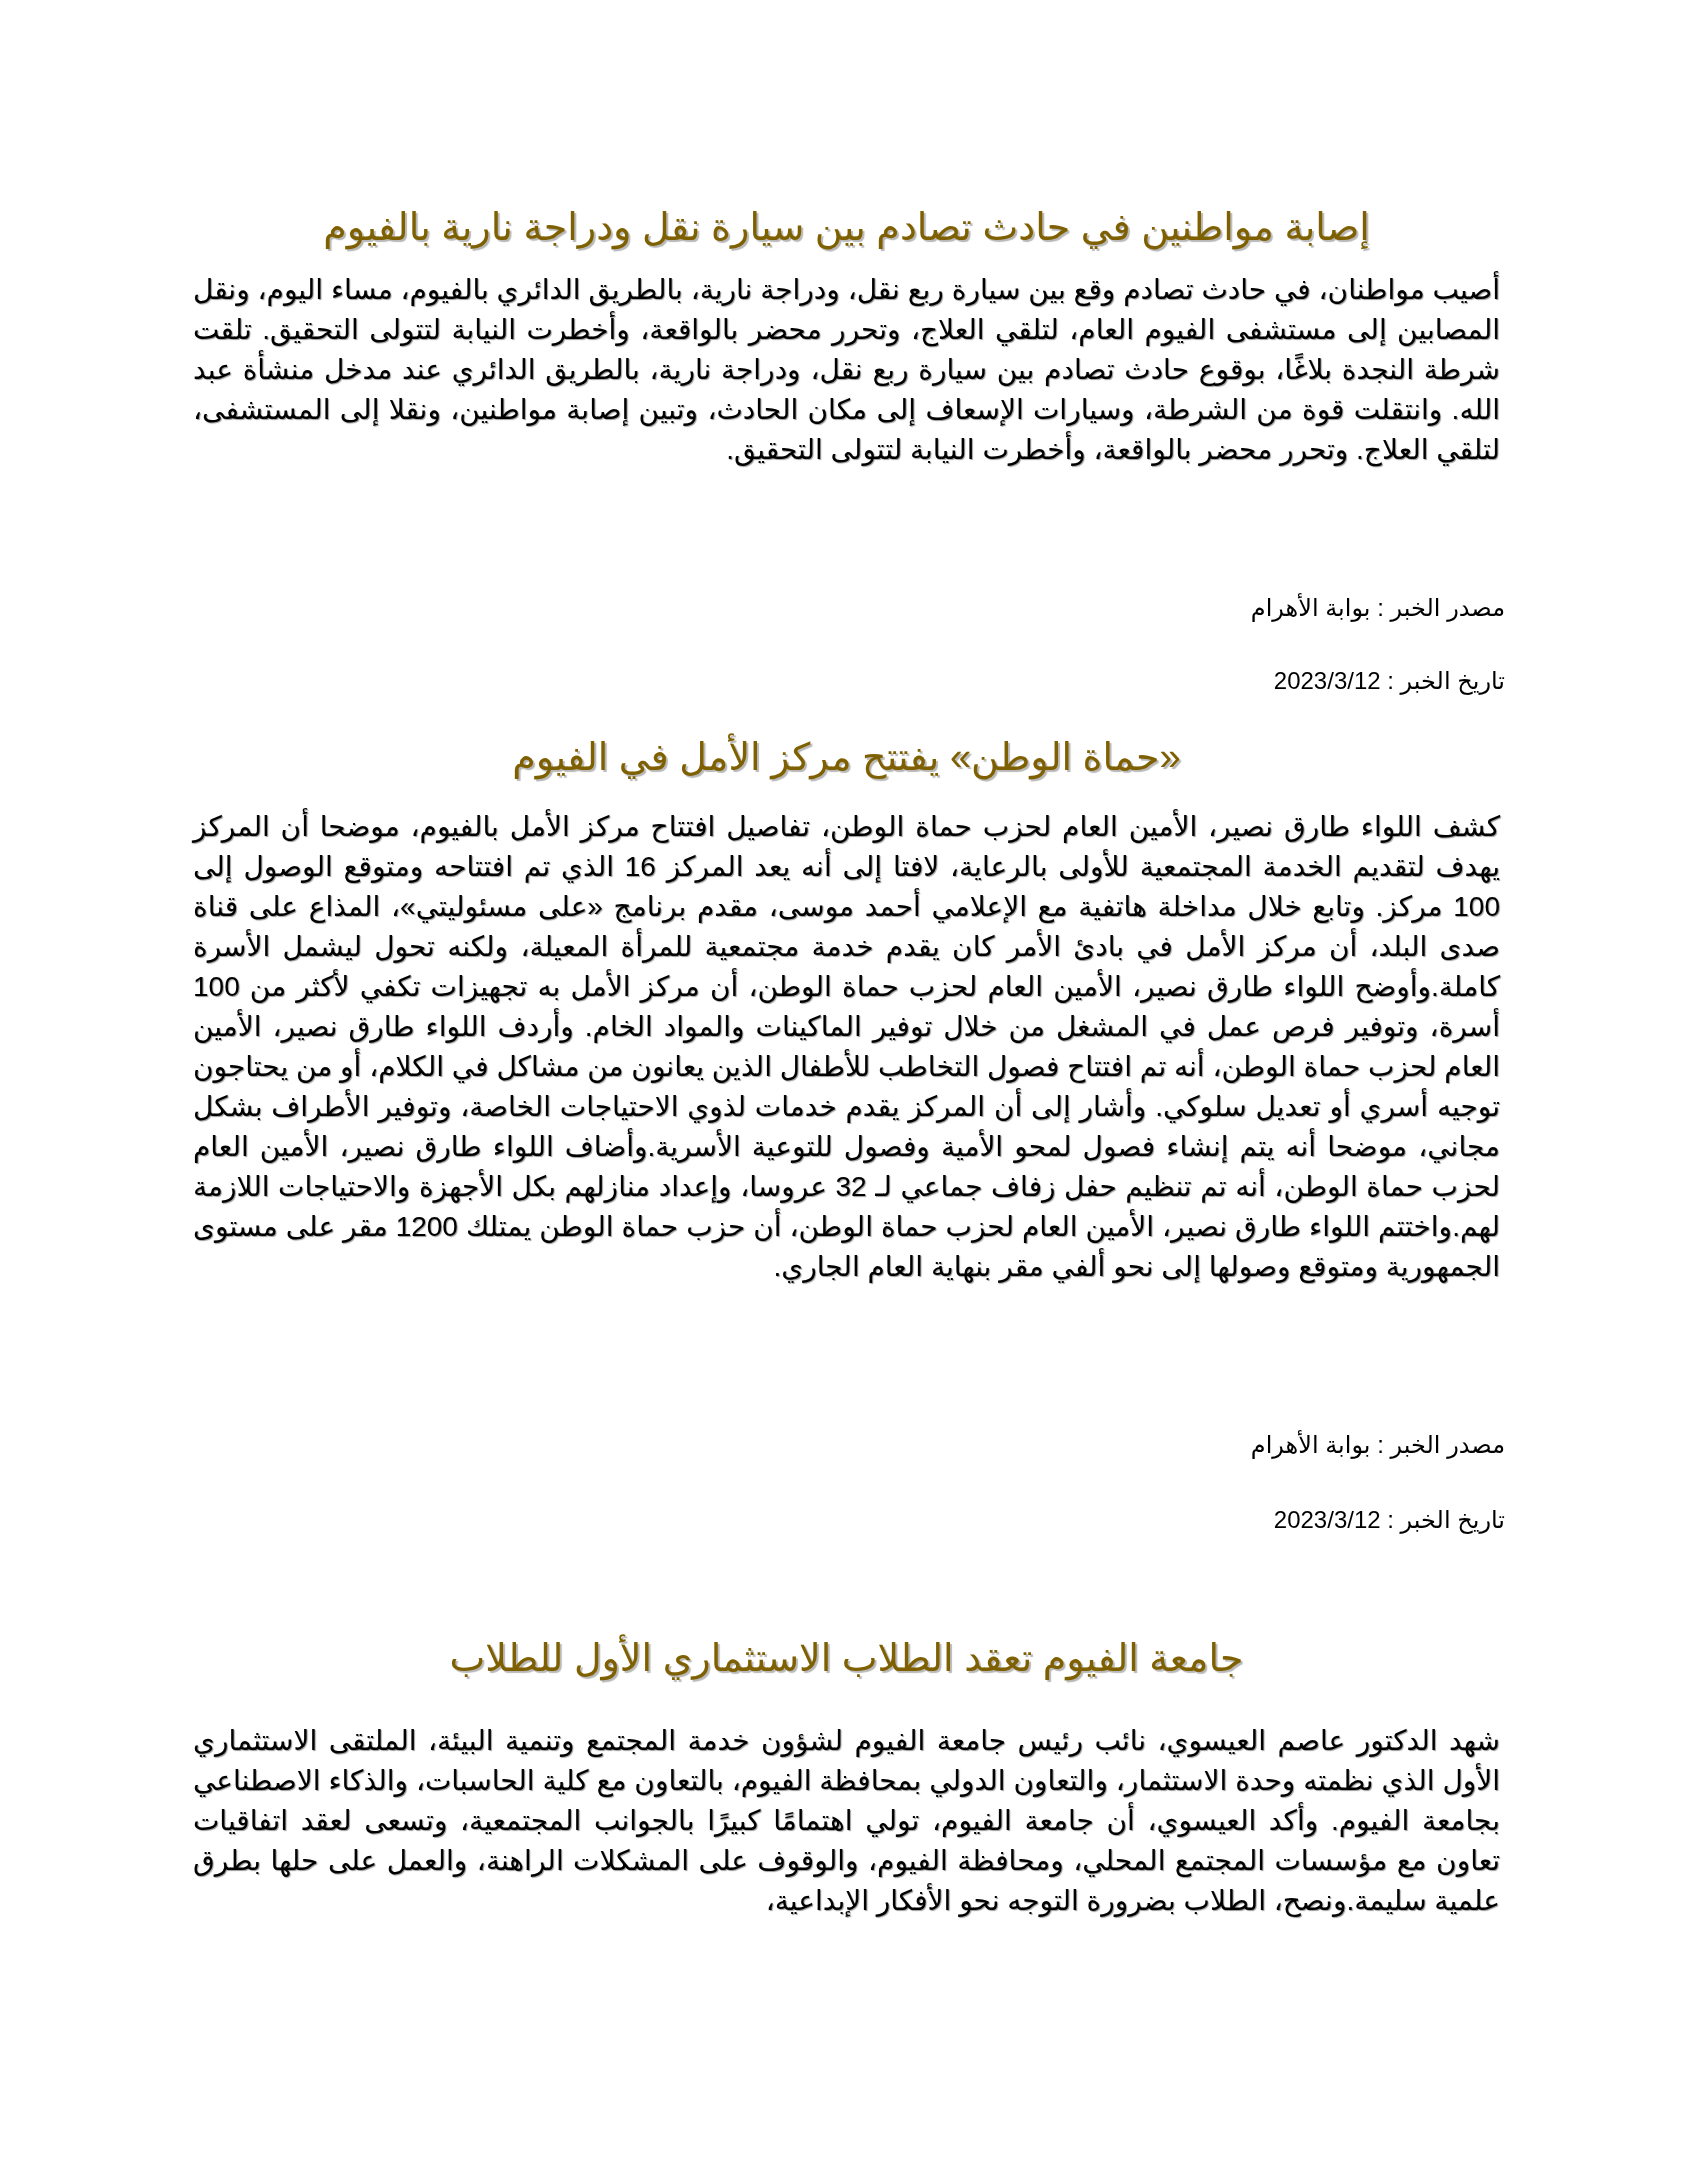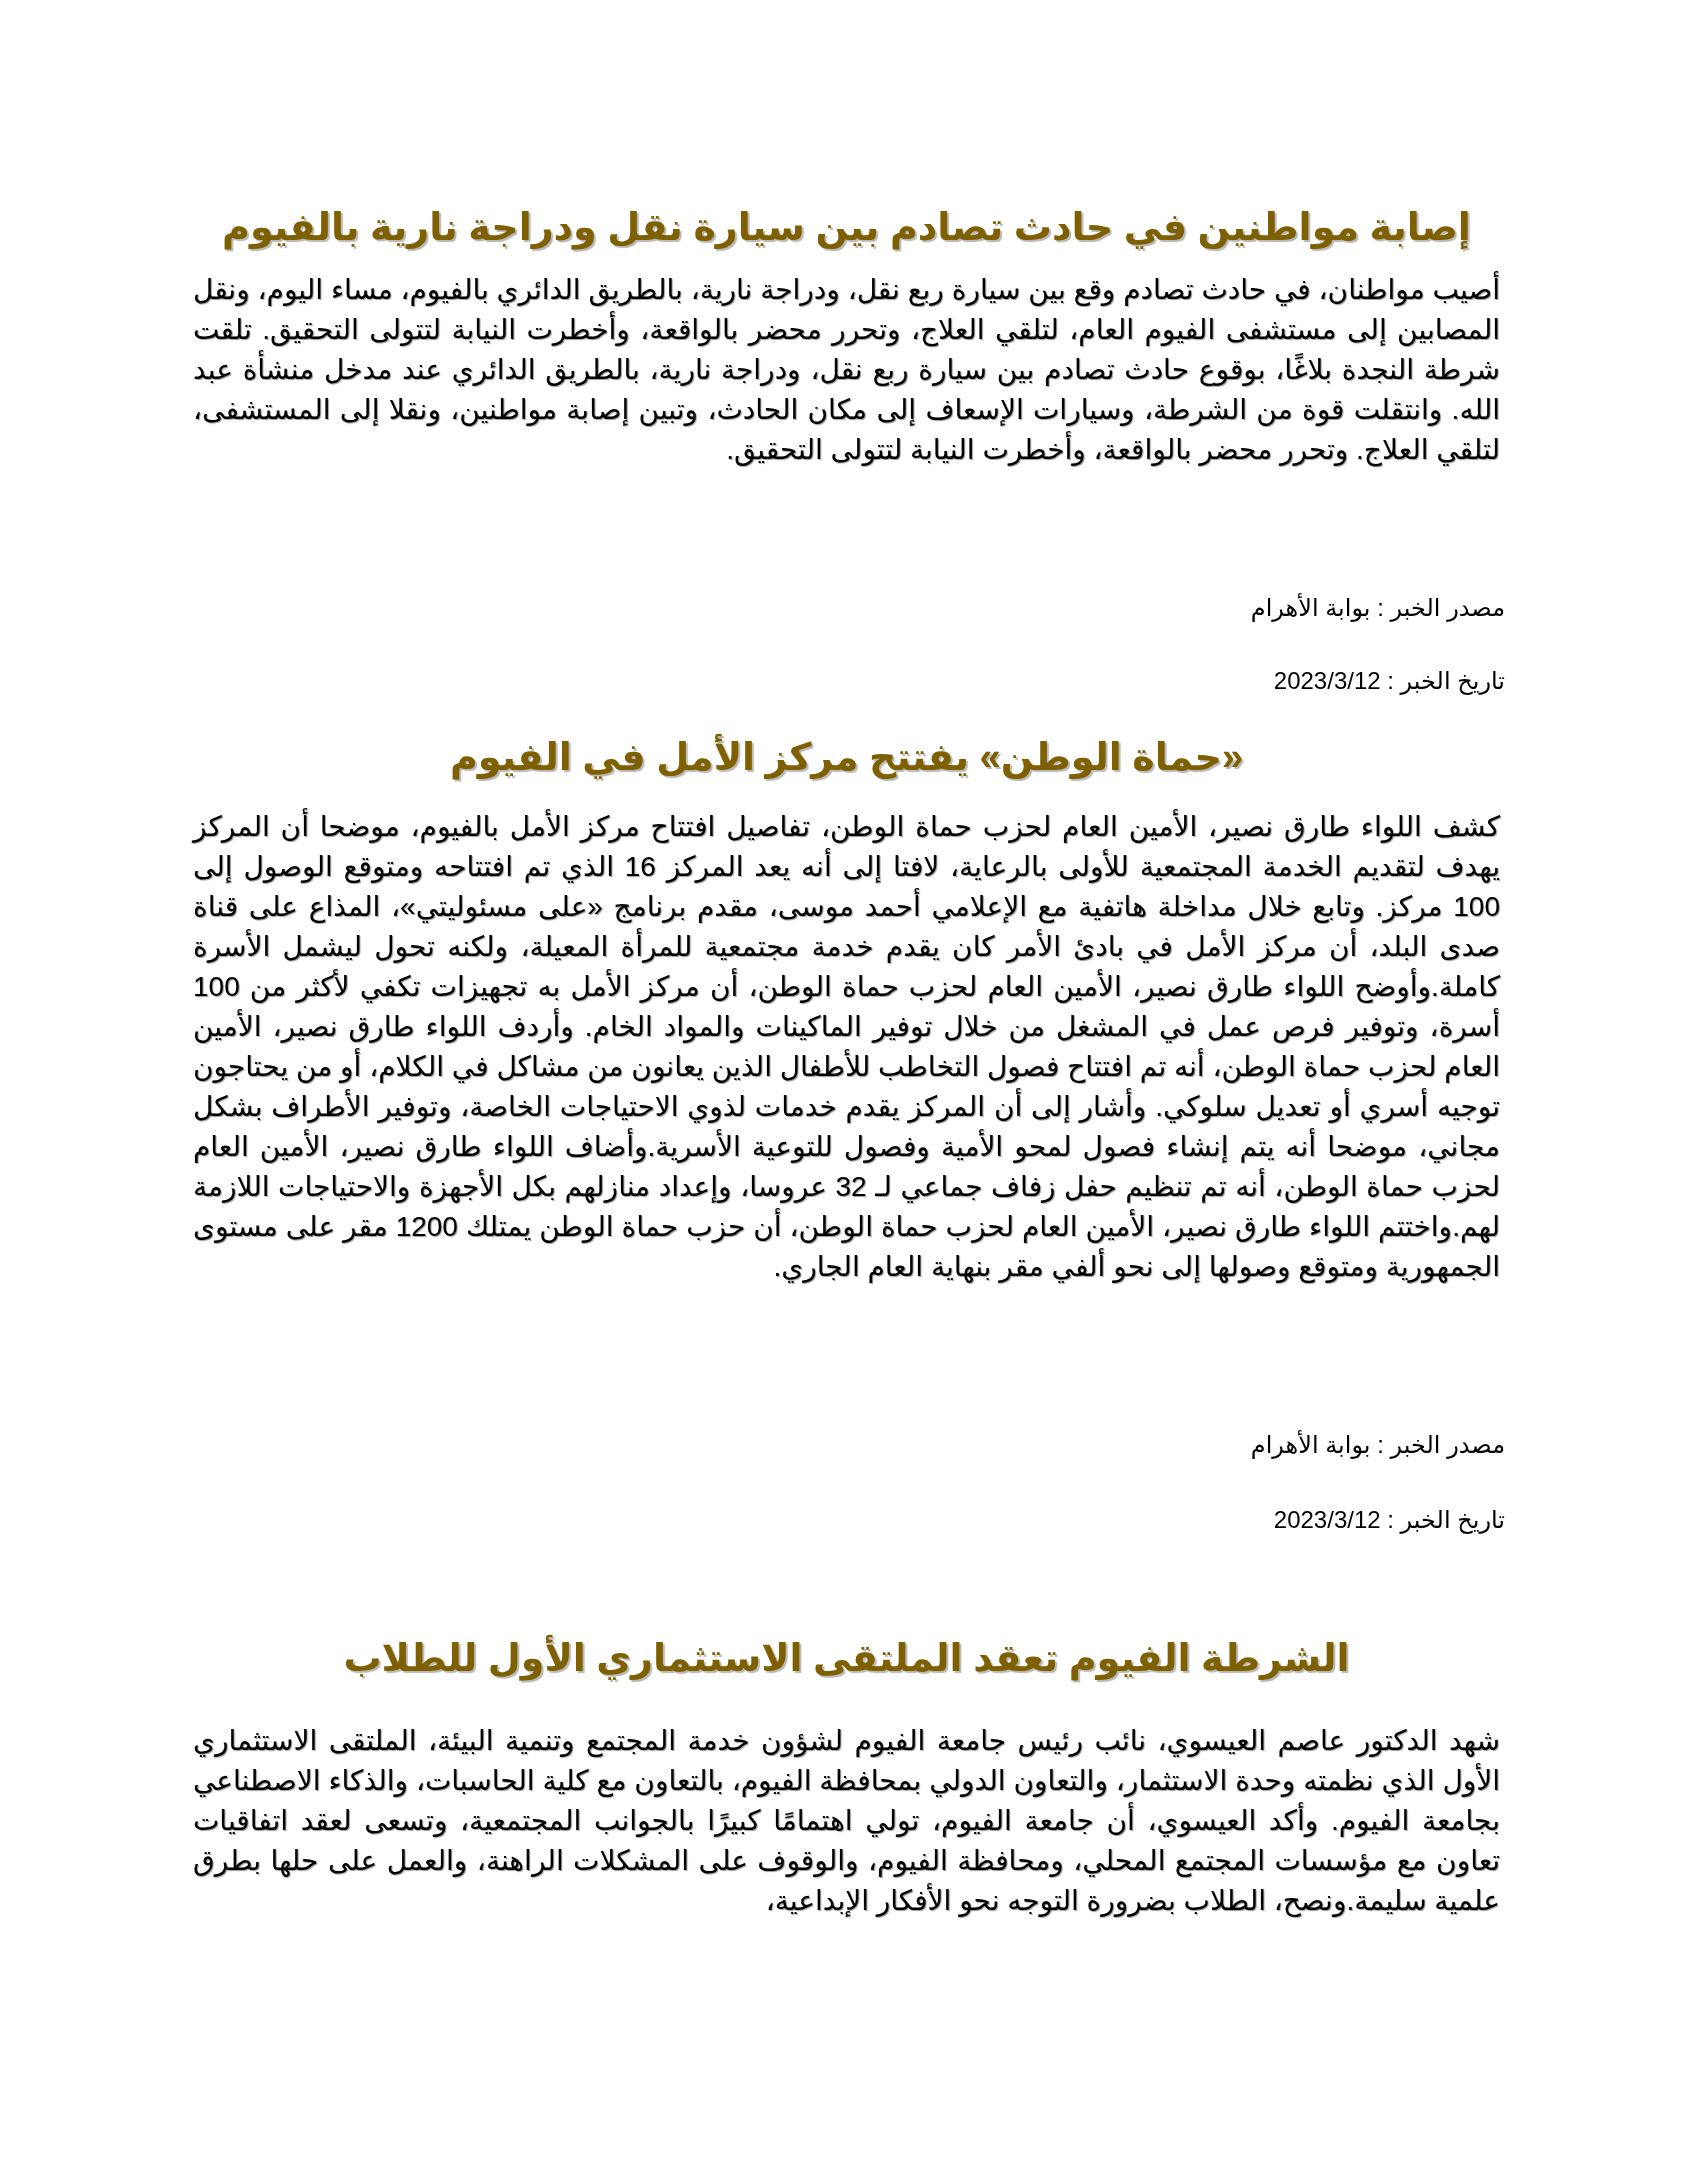--- a/index.html
+++ b/index.html
@@ -2,21 +2,21 @@
 <html><head>
 <meta charset="utf-8">
 <style>
   html, body { margin: 0; padding: 0; background: #ffffff; }
   body { width: 1683px; height: 2178px; position: relative; overflow: hidden; }
   .page {
     position: absolute; left: 188px; top: 0; width: 1317px;
     direction: rtl; font-family: "Liberation Sans", "DejaVu Sans", sans-serif; color: #000;
   }
   .title {
-    text-align: center; font-weight: bold; font-size: 38px; line-height: 48px;
+    text-align: center; font-weight: normal; font-size: 38px; line-height: 48px;
     color: #7f6000; text-shadow: 2px 2px 1px #b8b8b8; margin: 0;
   }
   .body {
     text-align: justify; text-align-last: right; font-size: 28px; line-height: 40px; margin: 5px;
     text-shadow: 1px 1px 1px #9a9a9a;
   }
   .meta { font-size: 24px; line-height: 36px; margin: 0; text-align: right; }
   .blk { position: absolute; left: 0; right: 0; }
 </style>
 </head>
@@ -27,17 +27,17 @@
   <h1 class="title blk" style="top:203px">إصابة مواطنين في حادث تصادم بين سيارة نقل ودراجة نارية بالفيوم</h1>
   <p class="body blk" style="top:265px">أصيب مواطنان، في حادث تصادم وقع بين سيارة ربع نقل، ودراجة نارية، بالطريق الدائري بالفيوم، مساء اليوم، ونقل المصابين إلى مستشفى الفيوم العام، لتلقي العلاج، وتحرر محضر بالواقعة، وأخطرت النيابة لتتولى التحقيق. تلقت شرطة النجدة بلاغًا، بوقوع حادث تصادم بين سيارة ربع نقل، ودراجة نارية، بالطريق الدائري عند مدخل منشأة عبد الله. وانتقلت قوة من الشرطة، وسيارات الإسعاف إلى مكان الحادث، وتبين إصابة مواطنين، ونقلا إلى المستشفى، لتلقي العلاج. وتحرر محضر بالواقعة، وأخطرت النيابة لتتولى التحقيق.</p>
   <p class="meta blk" style="top:590px">مصدر الخبر : بوابة الأهرام</p>
   <p class="meta blk" style="top:663px">تاريخ الخبر : 2023/3/12</p>
 
   <h1 class="title blk" style="top:733px">«حماة الوطن» يفتتح مركز الأمل في الفيوم</h1>
   <p class="body blk" style="top:802px">كشف اللواء طارق نصير، الأمين العام لحزب حماة الوطن، تفاصيل افتتاح مركز الأمل بالفيوم، موضحا أن المركز يهدف لتقديم الخدمة المجتمعية للأولى بالرعاية، لافتا إلى أنه يعد المركز 16 الذي تم افتتاحه ومتوقع الوصول إلى 100 مركز. وتابع خلال مداخلة هاتفية مع الإعلامي أحمد موسى، مقدم برنامج «على مسئوليتي»، المذاع على قناة صدى البلد، أن مركز الأمل في بادئ الأمر كان يقدم خدمة مجتمعية للمرأة المعيلة، ولكنه تحول ليشمل الأسرة كاملة.وأوضح اللواء طارق نصير، الأمين العام لحزب حماة الوطن، أن مركز الأمل به تجهيزات تكفي لأكثر من 100 أسرة، وتوفير فرص عمل في المشغل من خلال توفير الماكينات والمواد الخام. وأردف اللواء طارق نصير، الأمين العام لحزب حماة الوطن، أنه تم افتتاح فصول التخاطب للأطفال الذين يعانون من مشاكل في الكلام، أو من يحتاجون توجيه أسري أو تعديل سلوكي. وأشار إلى أن المركز يقدم خدمات لذوي الاحتياجات الخاصة، وتوفير الأطراف بشكل مجاني، موضحا أنه يتم إنشاء فصول لمحو الأمية وفصول للتوعية الأسرية.وأضاف اللواء طارق نصير، الأمين العام لحزب حماة الوطن، أنه تم تنظيم حفل زفاف جماعي لـ 32 عروسا، وإعداد منازلهم بكل الأجهزة والاحتياجات اللازمة لهم.واختتم اللواء طارق نصير، الأمين العام لحزب حماة الوطن، أن حزب حماة الوطن يمتلك 1200 مقر على مستوى الجمهورية ومتوقع وصولها إلى نحو ألفي مقر بنهاية العام الجاري.</p>
   <p class="meta blk" style="top:1427px">مصدر الخبر : بوابة الأهرام</p>
   <p class="meta blk" style="top:1502px">تاريخ الخبر : 2023/3/12</p>
 
-  <h1 class="title blk" style="top:1634px">الشرطة الفيوم تعقد الملتقى الاستثماري الأول للطلاب</h1>
+  <h1 class="title blk" style="top:1634px">جامعة الفيوم تعقد الطلاب الاستثماري الأول للطلاب</h1>
   <p class="body blk" style="top:1716px">شهد الدكتور عاصم العيسوي، نائب رئيس جامعة الفيوم لشؤون خدمة المجتمع وتنمية البيئة، الملتقى الاستثماري الأول الذي نظمته وحدة الاستثمار، والتعاون الدولي بمحافظة الفيوم، بالتعاون مع كلية الحاسبات، والذكاء الاصطناعي بجامعة الفيوم. وأكد العيسوي، أن جامعة الفيوم، تولي اهتمامًا كبيرًا بالجوانب المجتمعية، وتسعى لعقد اتفاقيات تعاون مع مؤسسات المجتمع المحلي، ومحافظة الفيوم، والوقوف على المشكلات الراهنة، والعمل على حلها بطرق علمية سليمة.ونصح، الطلاب بضرورة التوجه نحو الأفكار الإبداعية،</p>
 
 </div>
 
 
 </body></html>

